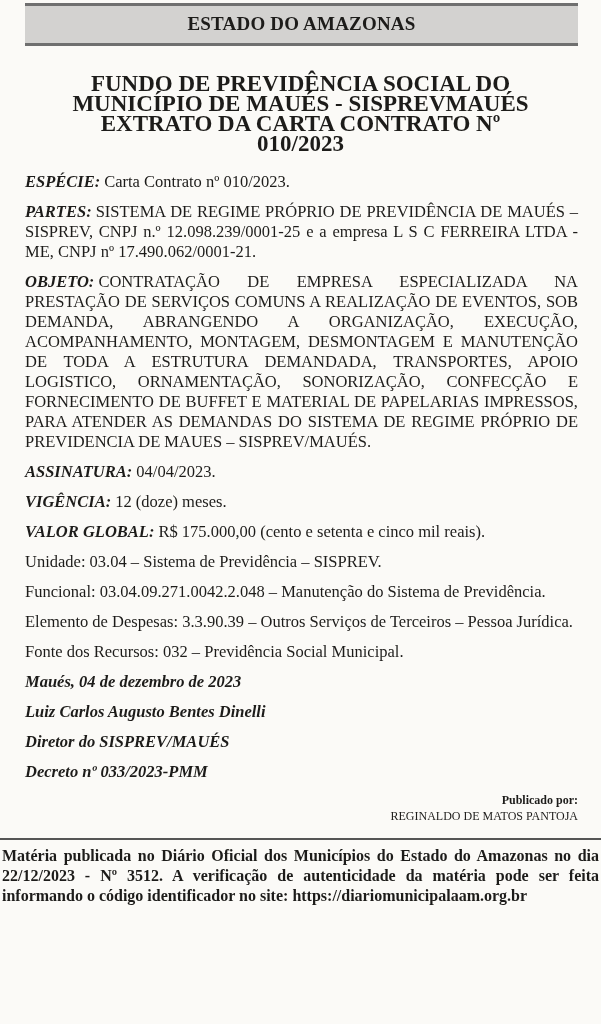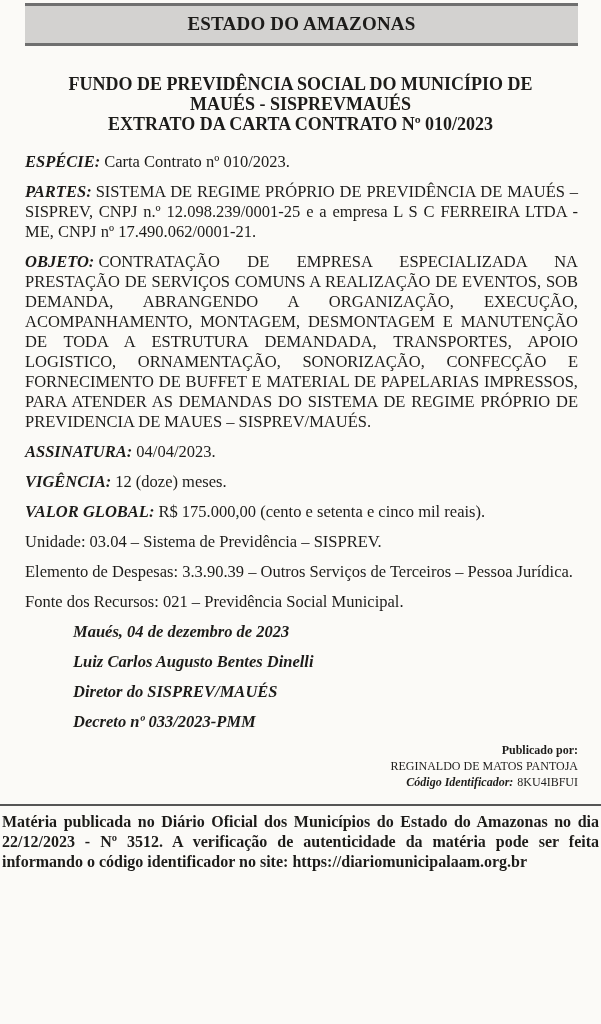--- a/index.html
+++ b/index.html
@@ -27,33 +27,33 @@
     font-weight:bold;
     font-size:19px;
     line-height:20px;
     letter-spacing:.2px;
   }
   .doc-title{
     margin:28px auto 0;
     max-width:470px;
     text-align:center;
     font-weight:bold;
-    font-size:18px;
+    font-size:23px;
     line-height:20px;
   }
   .content{
     margin:18px 23px 0 25px;
     font-size:16.5px;
     line-height:20px;
   }
   .content p{margin:0 0 10px;}
   .just{text-align:justify;}
   .lbl{margin-right:4px;font-style:italic;}
   .lbl:empty{margin-right:0;}
-  .sig{margin-top:2px;margin-left:48px;}
+  .sig{margin-top:2px;}
   .sig p{margin:0 0 10px;font-weight:bold;font-style:italic;font-size:16.5px;line-height:20px;}
   .published{
     margin:6px 23px 0 25px;
     text-align:right;
     font-size:12px;
     line-height:16px;
   }
   .published .row{margin:0;}
   .footer-divider{
     border:none;
@@ -81,32 +81,32 @@
 </div>
 
 <div class="content">
   <p><b class="lbl">ESPÉCIE:</b><span>Carta Contrato nº 010/2023.</span></p>
   <p class="just"><b class="lbl">PARTES:</b><span>SISTEMA DE REGIME PRÓPRIO DE PREVIDÊNCIA DE MAUÉS – SISPREV, CNPJ n.º 12.098.239/0001-25 e a empresa L S C FERREIRA LTDA - ME, CNPJ nº 17.490.062/0001-21.</span></p>
   <p class="just"><b class="lbl">OBJETO:</b><span>CONTRATAÇÃO DE EMPRESA ESPECIALIZADA NA PRESTAÇÃO DE SERVIÇOS COMUNS A REALIZAÇÃO DE EVENTOS, SOB DEMANDA, ABRANGENDO A ORGANIZAÇÃO, EXECUÇÃO, ACOMPANHAMENTO, MONTAGEM, DESMONTAGEM E MANUTENÇÃO DE TODA A ESTRUTURA DEMANDADA, TRANSPORTES, APOIO LOGISTICO, ORNAMENTAÇÃO, SONORIZAÇÃO, CONFECÇÃO E FORNECIMENTO DE BUFFET E MATERIAL DE PAPELARIAS IMPRESSOS, PARA ATENDER AS DEMANDAS DO SISTEMA DE REGIME PRÓPRIO DE PREVIDENCIA DE MAUES – SISPREV/MAUÉS.</span></p>
   <p><b class="lbl">ASSINATURA:</b><span>04/04/2023.</span></p>
   <p><b class="lbl">VIGÊNCIA:</b><span>12 (doze) meses.</span></p>
   <p><b class="lbl">VALOR GLOBAL:</b><span>R$ 175.000,00 (cento e setenta e cinco mil reais).</span></p>
   <p><b class="lbl"></b><span>Unidade: 03.04 – Sistema de Previdência – SISPREV.</span></p>
+  <p class="just"><b class="lbl"></b><span>Funcional: 03.04.09.271.0042.2.048 – Manutenção do Sistema de Previdência.</span></p>
   <p class="just"><b class="lbl"></b><span>Elemento de Despesas: 3.3.90.39 – Outros Serviços de Terceiros – Pessoa Jurídica.</span></p>
-  <p><b class="lbl"></b><span>Fonte dos Recursos: 021 – Previdência Social Municipal.</span></p>
+  <p><b class="lbl"></b><span>Fonte dos Recursos: 032 – Previdência Social Municipal.</span></p>
 
   <div class="sig">
     <p>Maués, 04 de dezembro de 2023</p>
     <p>Luiz Carlos Augusto Bentes Dinelli</p>
     <p>Diretor do SISPREV/MAUÉS</p>
     <p>Decreto nº 033/2023-PMM</p>
   </div>
 </div>
 
 <div class="published">
   <p class="row"><b>Publicado por:</b></p>
   <p class="row">REGINALDO DE MATOS PANTOJA</p>
-  <p class="row"><b class="lbl">Código Identificador:</b><span>8KU4IBFUI</span></p>
 </div>
 
 <hr class="footer-divider">
 
 <p class="publication-note"><span>Matéria publicada no Diário Oficial dos Municípios do Estado do Amazonas no dia 22/12/2023 - Nº 3512. A verificação de autenticidade da matéria pode ser feita informando o código identificador no site:</span> <span>https://diariomunicipalaam.org.br</span></p>
 
 </body></html>

